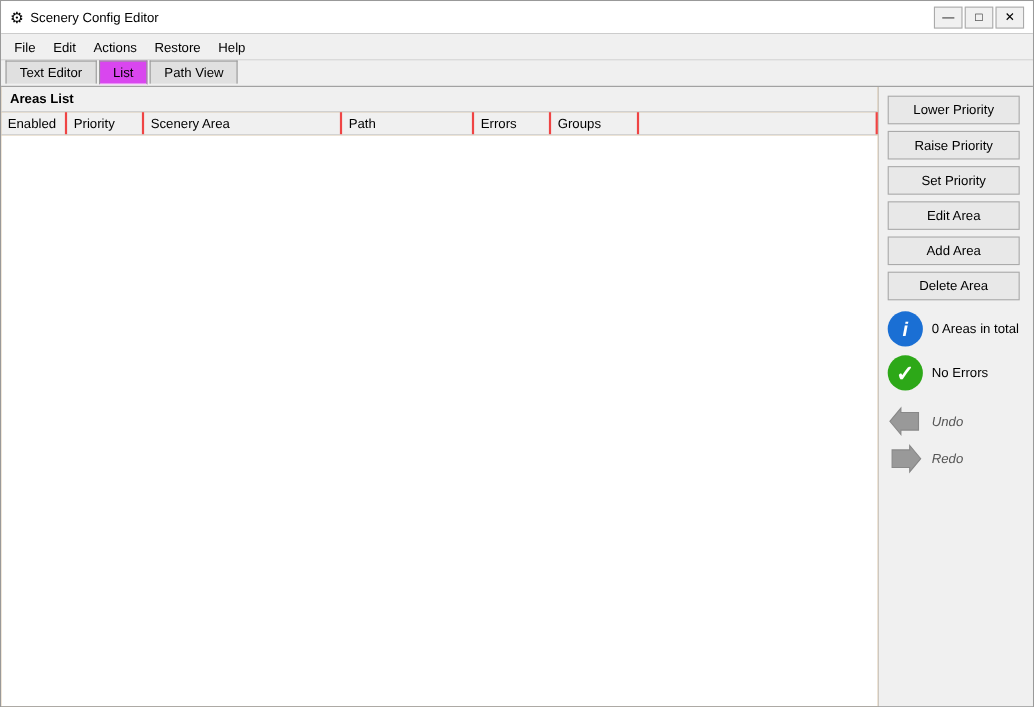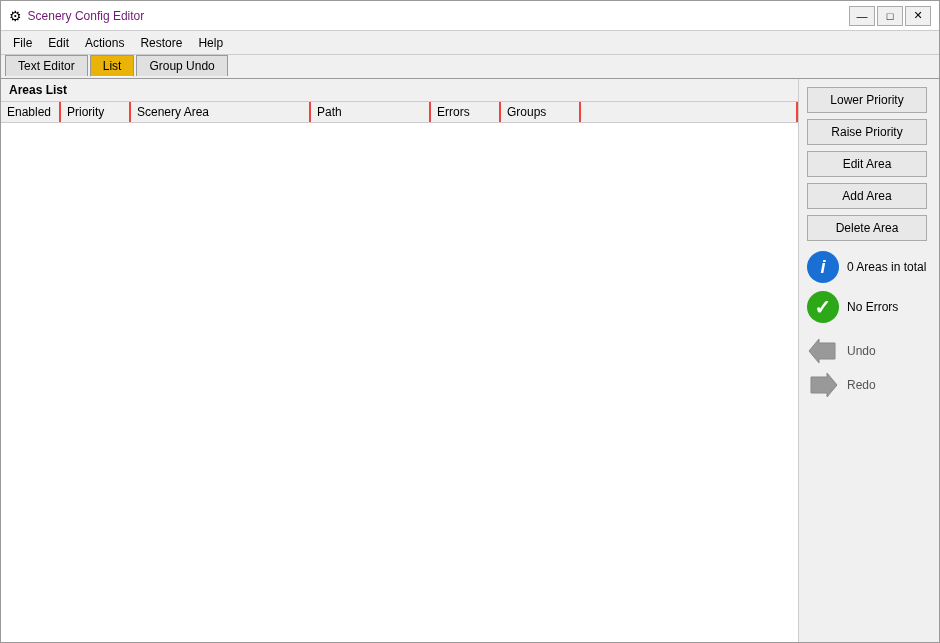--- a/index.html
+++ b/index.html
@@ -28,21 +28,21 @@
       border-bottom: 1px solid #ccc;
       justify-content: space-between;
     }
     .titlebar-left {
       display: flex;
       align-items: center;
       gap: 6px;
     }
     .titlebar-title {
       font-size: 12px;
-      color: #701a75;
+      color: #000000;
     }
     .titlebar-controls {
       display: flex;
       gap: 2px;
     }
     .titlebar-btn {
       width: 26px;
       height: 20px;
       background: #f0f0f0;
       border: 1px solid #aaa;
@@ -76,21 +76,21 @@
     .tab {
       padding: 3px 12px;
       border: 1px solid #999;
       border-bottom: none;
       cursor: pointer;
       font-size: 12px;
       background: #e0e0e0;
       margin-right: 2px;
     }
     .tab.active {
-      background: #eab308;
+      background: #d946ef;
       border-bottom: 1px solid #fff;
       margin-bottom: -1px;
       z-index: 1;
     }
     .main-content {
       display: flex;
       flex: 1;
       overflow: hidden;
     }
     .list-area {
@@ -190,20 +190,21 @@
       width: 32px;
       height: 28px;
       cursor: pointer;
       display: flex;
       align-items: center;
       justify-content: center;
     }
     .action-label {
       font-size: 12px;
       color: #555;
+      font-style: italic;
     }
     .checkmark {
       font-size: 20px;
       color: #fff;
       font-weight: bold;
     }
     
     ::-webkit-scrollbar { width: 12px; }
     ::-webkit-scrollbar-track { background: #f0f0f0; }
     ::-webkit-scrollbar-thumb { background: #bbb; border: 1px solid #aaa; }
@@ -229,21 +230,21 @@
     <span class="menu-item">File</span>
     <span class="menu-item">Edit</span>
     <span class="menu-item">Actions</span>
     <span class="menu-item">Restore</span>
     <span class="menu-item">Help</span>
   </div>
 
   <div class="tabs">
     <div class="tab">Text Editor</div>
     <div class="tab active">List</div>
-    <div class="tab">Group Undo</div>
+    <div class="tab">Path View</div>
   </div>
 
   <div class="main-content">
 
     <div class="list-area">
       <div class="list-header">Areas List</div>
       <div class="table-header">
         <div class="table-header-cell">Enabled</div>
         <div class="table-header-cell">Priority</div>
         <div class="table-header-cell">Scenery Area</div>
@@ -253,20 +254,21 @@
         <div class="table-header-cell"></div>
       </div>
       <div class="table-body">
         
       </div>
     </div>
 
     <div class="sidebar">
       <button class="sidebar-btn">Lower Priority</button>
       <button class="sidebar-btn">Raise Priority</button>
+      <button class="sidebar-btn">Set Priority</button>
       <button class="sidebar-btn">Edit Area</button>
       <button class="sidebar-btn">Add Area</button>
       <button class="sidebar-btn">Delete Area</button>
 
       <div class="info-section">
         <div class="info-row">
           <div class="info-icon info-icon-blue">
             <span>i</span>
           </div>
           <span class="info-text">0 Areas in total</span>

